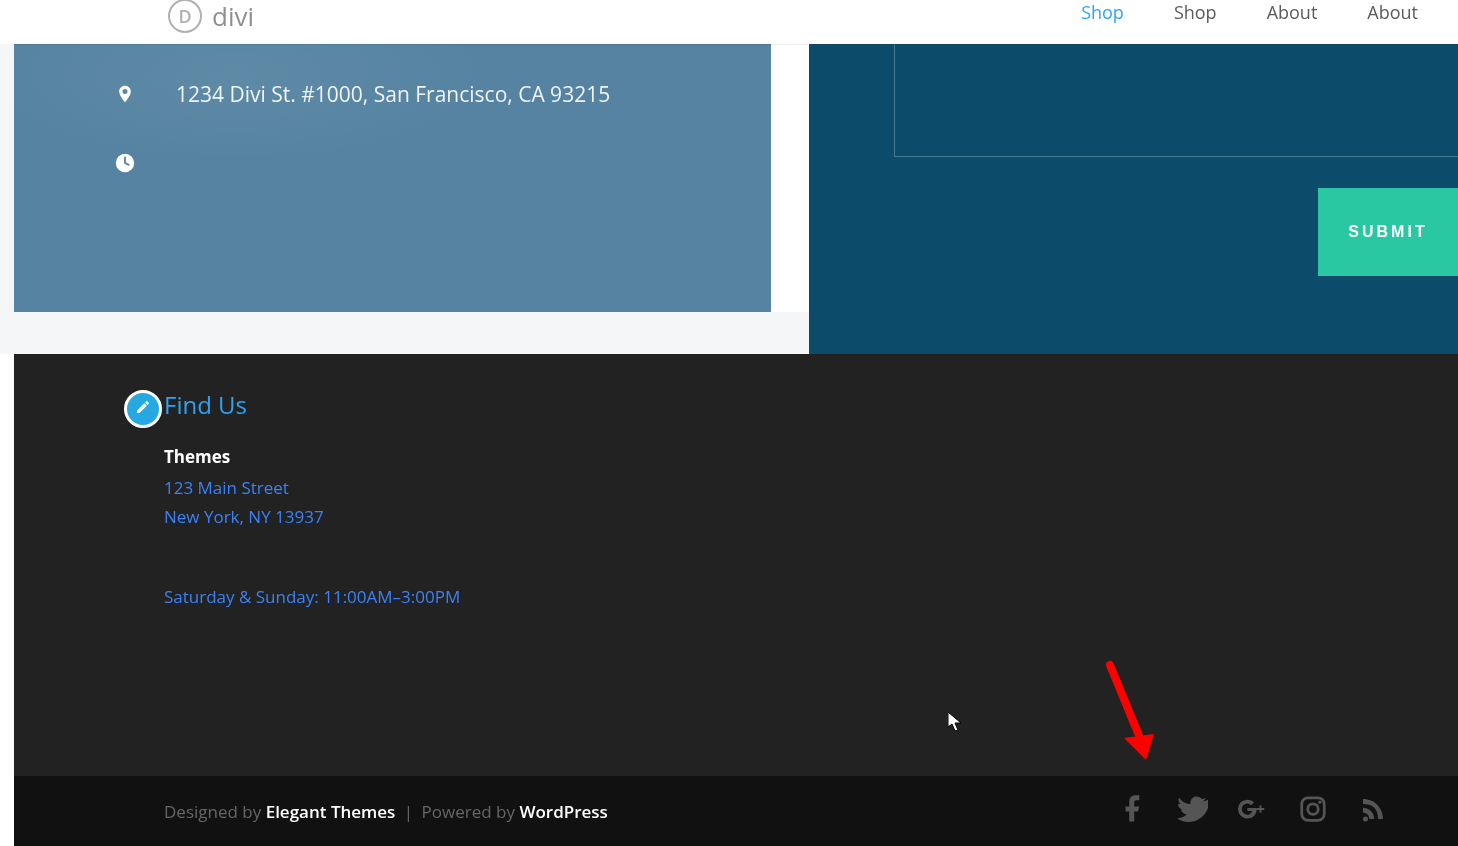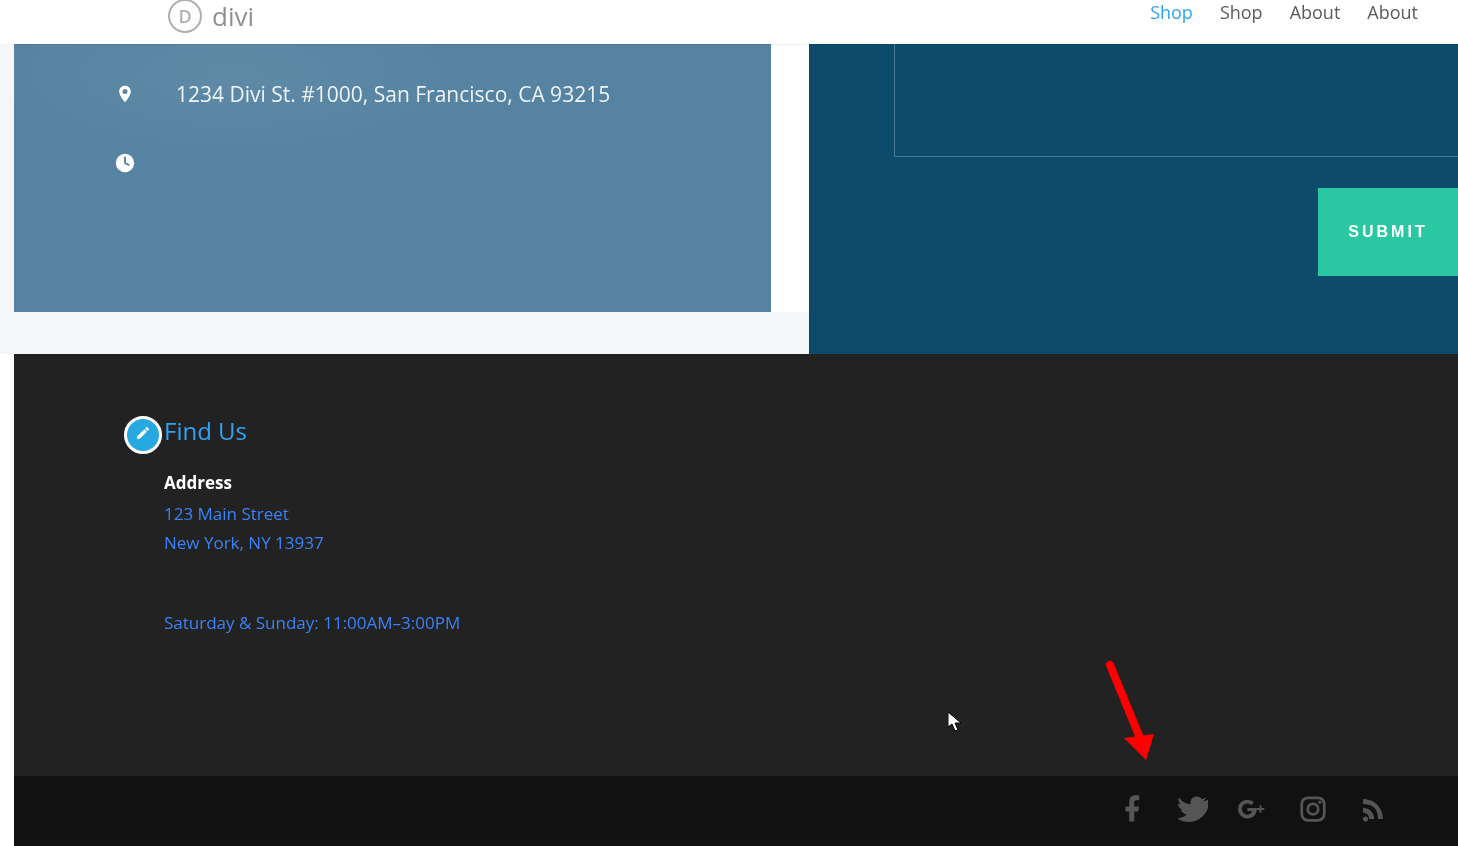--- a/index.html
+++ b/index.html
@@ -37,21 +37,21 @@
     border-radius: 50%;
     display: flex; align-items: center; justify-content: center;
     color: #b0b0b0;
     font-weight: 600;
     font-size: 18px;
   }
   .logo-text { font-size: 26px; color: #8f8f8f; font-weight: 400; }
   .nav {
     margin-left: auto;
     display: flex;
-    gap: 27px;
+    gap: 50px;
   }
   .nav a {
     text-decoration: none;
     font-size: 18px;
     color: #5b5b5b;
     font-weight: 500;
     cursor: pointer;
   }
   .nav a.active { color: #2ea3f2; }
 
@@ -133,21 +133,21 @@
     top: 268px; left: 0; width: 795px; height: 42px;
     background: #f4f6f8;
   }
 
   
   .footer {
     position: absolute;
     top: 310px; left: 0; right: 0; bottom: 70px;
     background: #222222;
     color: #ffffff;
-    padding: 60px 150px;
+    padding: 34px 150px;
   }
   .find-us {
     position: relative;
     max-width: 420px;
   }
   .edit-badge {
     position: absolute;
     left: -40px; top: 2px;
     width: 38px; height: 38px;
     border-radius: 50%;
@@ -256,27 +256,30 @@
   <div class="footer">
     <div class="find-us">
       <div class="edit-badge">
         <span>
           <svg viewBox="0 0 24 24">
               <path d="M3 17.25V21h3.75L17.81 9.94l-3.75-3.75L3 17.25zM20.71 7.04a1 1 0 0 0 0-1.41l-2.34-2.34a1 1 0 0 0-1.41 0l-1.83 1.83 3.75 3.75 1.83-1.83z"></path>
             </svg>
         </span>
       </div>
       <h3>Find Us</h3>
-      <strong>Address</strong>
+      <strong>Themes</strong>
       <p><span>123 Main Street</span><br><span>New York, NY 13937</span></p>
       <p><br><span>Saturday &amp; Sunday: 11:00AM–3:00PM</span></p>
     </div>
   </div>
 
   <div class="bottom-bar">
+    <span class="credits">
+      <span>Designed by </span><b>Elegant Themes</b><span class="sep"> | </span><span>Powered by </span><b>WordPress</b>
+    </span>
     <div class="social">
       <a><svg viewBox="0 0 24 24">
             <path d="M13 22v-8h3l1-4h-4V7c0-1 0-2 2-2h2V1h-3c-3 0-5 2-5 5v4H6v4h3v8h4z"></path>
           </svg></a>
       <a><svg viewBox="0 0 24 24">
             <path d="M23 5c-1 .5-2 .8-3 1 1-1 2-2 2-3-1 .6-2 1-3 1-1-1-2-2-4-2-3 0-5 2-5 5 0 .4 0 .8.1 1C6 8 3 6 1 3c-1 1-1 3 1 5-1 0-2-.3-2-.7 0 3 2 5 4 5-1 .3-2 .3-2 .1 1 2 3 4 5 4-2 2-5 3-8 3 3 2 6 3 9 3 11 0 17-9 17-17 1-1 2-2 2-3z"></path>
           </svg></a>
       <a><svg viewBox="0 0 32 24">
             <path d="M10 11v3h5c-.5 2-2 4-5 4a6 6 0 1 1 0-12c2 0 3 1 4 2l3-3C15 3 13 2 10 2a10 10 0 1 0 0 20c6 0 10-4 10-10 0-1 0-1-.1-1H10z"></path>
             <path d="M28 11h-3V8h-2v3h-3v2h3v3h2v-3h3z"></path>

